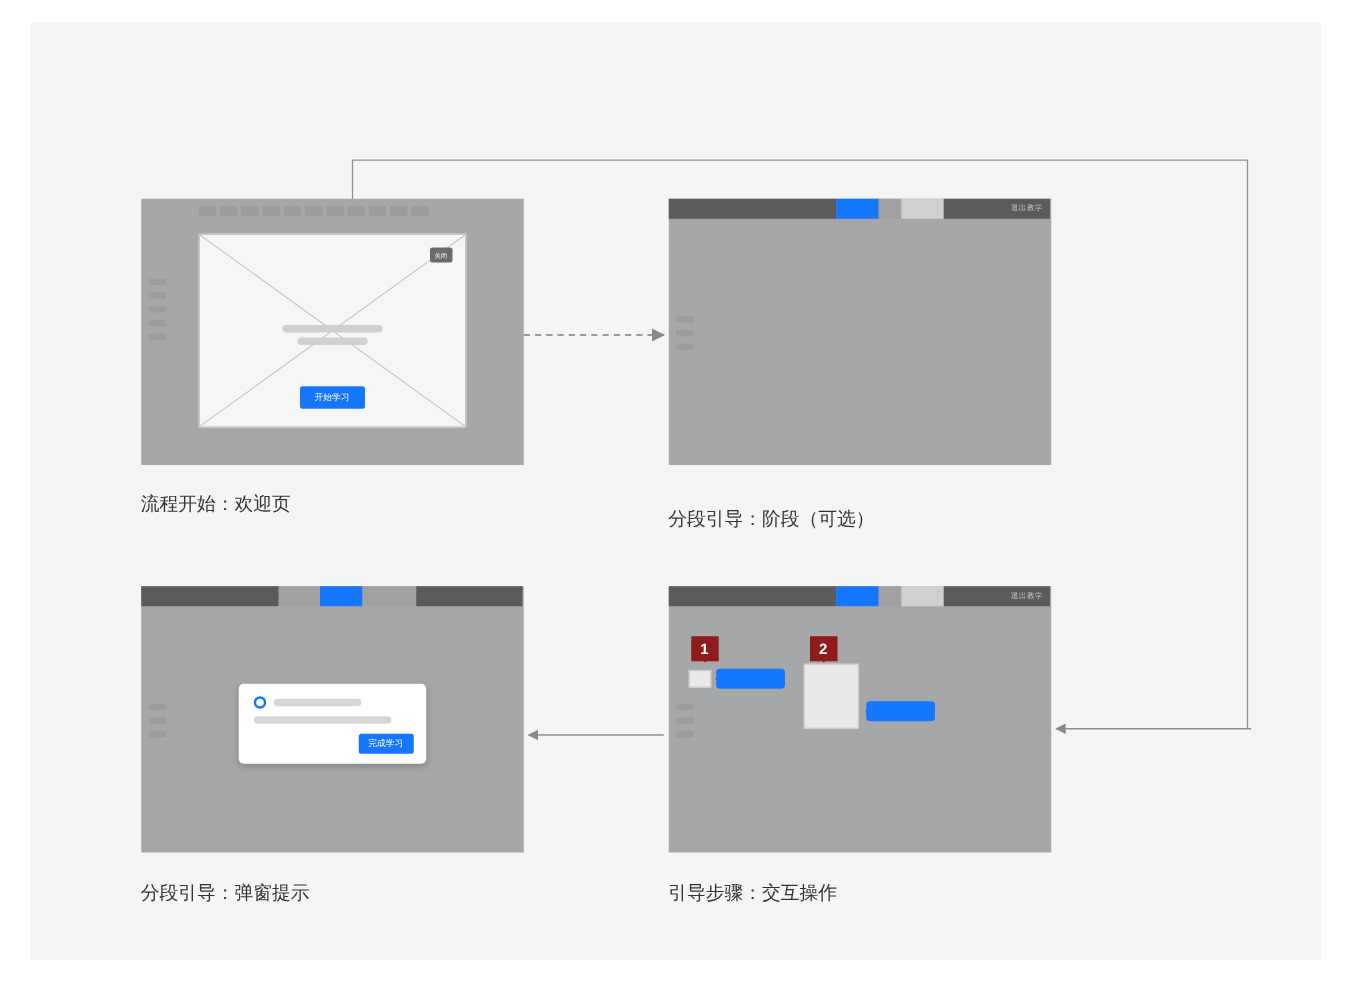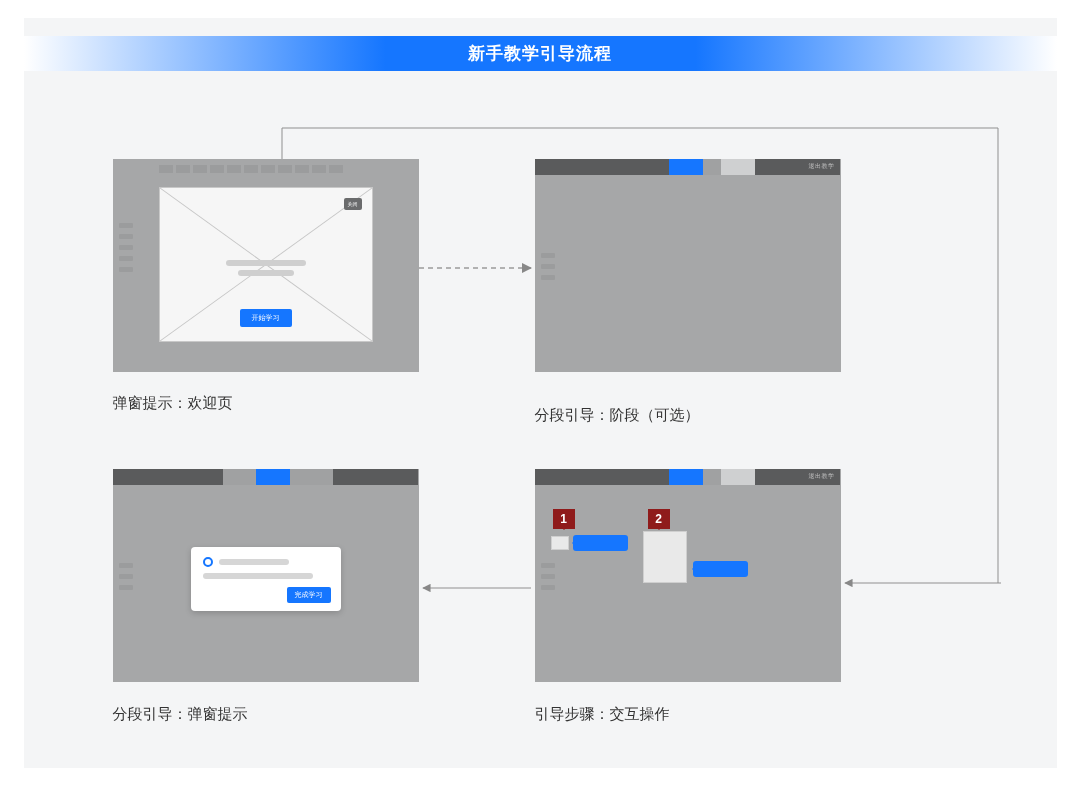--- a/index.html
+++ b/index.html
@@ -149,21 +149,20 @@
   }
 
   
   svg.flow { position:absolute; overflow:visible; pointer-events:none; }
 </style>
 </head>
 <body>
 
 <div class="canvas">
 
-  <div class="title-bar">新手教学引导流程</div>
 
   <div class="panel p1">
     <div class="tabstrip">
       <span></span>
         <span></span>
         <span></span>
         <span></span>
         <span></span>
         <span></span>
       <span></span>
@@ -185,21 +184,21 @@
         <line x1="100" y1="0" x2="0" y2="100" stroke="#c5c5c5" stroke-width="0.5"></line>
       </svg>
       <div class="badge-close">关闭</div>
       <div class="bars">
         <div class="bar"></div>
         <div class="bar s"></div>
       </div>
       <div class="btn-start">开始学习</div>
     </div>
   </div>
-  <div class="panel-caption p1-cap">弹窗提示：欢迎页</div>
+  <div class="panel-caption p1-cap">流程开始：欢迎页</div>
 
   <div class="panel p2">
     <div class="topbars">
       <div class="seg dk" style="width:44%"></div>
       <div class="seg bl" style="width:11%"></div>
       <div class="seg gr" style="width:6%"></div>
       <div class="seg lg" style="width:11%"></div>
       <div class="seg dk" style="width:28%"></div>
     </div>
     <span class="exit">退出教学</span>

